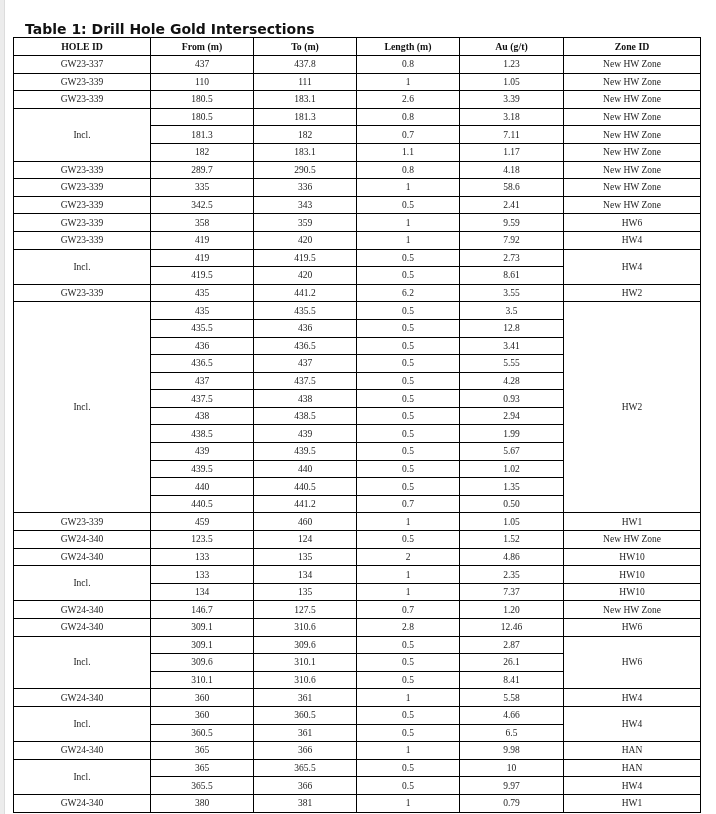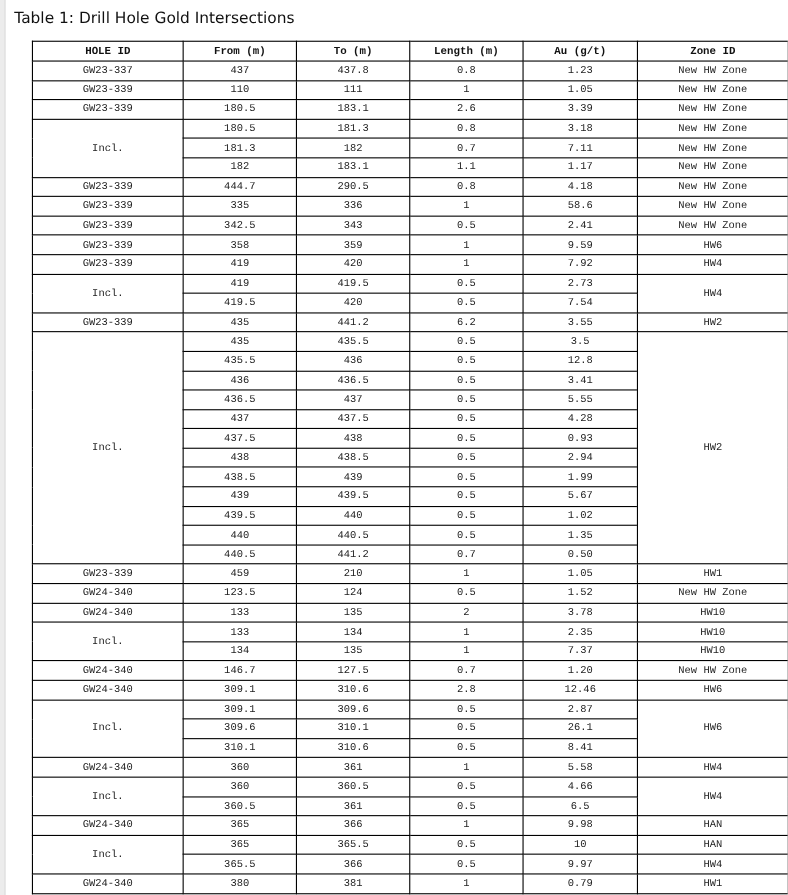--- a/index.html
+++ b/index.html
@@ -5,31 +5,31 @@
   html, body { margin: 0; padding: 0; background: #ffffff; }
   body {
     width: 716px; height: 814px; overflow: hidden; position: relative;
     font-family: "DejaVu Sans", sans-serif; color: #222;
   }
   .leftbar {
     position: absolute; left: 0; top: 0; width: 4px; height: 814px;
     background: #ececec; border-right: 1px solid #dcdcdc;
   }
   h1 {
-    position: absolute; left: 13px; top: 9px; margin: 0;
-    font-size: 14px; font-weight: normal; color: #111;
+    position: absolute; left: 13px; top: 9px; margin: 12px;
+    font-size: 14px; font-weight: bold; color: #111;
     font-family: "DejaVu Sans", sans-serif; letter-spacing: 0;
   }
   table {
-    position: absolute; left: 29px; top: 37px;
+    position: absolute; left: 13px; top: 37px;
     width: 681px;
     border-collapse: collapse;
     table-layout: fixed;
     font-size: 9.5px;
-    font-family: Liberation Mono, monospace;
+    font-family: Liberation Serif, serif;
     color: #222;
   }
   th, td {
     border: 1px solid #000;
     text-align: center;
     vertical-align: middle;
     padding: 0;
     height: 16.6px;
     line-height: 12px;
     white-space: nowrap;
@@ -111,21 +111,21 @@
       </tr>
       <tr>
         <td>182</td>
         <td>183.1</td>
         <td>1.1</td>
         <td>1.17</td>
         <td>New HW Zone</td>
       </tr>
       <tr>
         <td>GW23-339</td>
-        <td>444.7</td>
+        <td>289.7</td>
         <td>290.5</td>
         <td>0.8</td>
         <td>4.18</td>
         <td>New HW Zone</td>
       </tr>
       <tr>
         <td>GW23-339</td>
         <td>335</td>
         <td>336</td>
         <td>1</td>
@@ -161,21 +161,21 @@
         <td>419</td>
         <td>419.5</td>
         <td>0.5</td>
         <td>2.73</td>
         <td rowspan="2">HW4</td>
       </tr>
       <tr>
         <td>419.5</td>
         <td>420</td>
         <td>0.5</td>
-        <td>7.54</td>
+        <td>8.61</td>
       </tr>
       <tr>
         <td>GW23-339</td>
         <td>435</td>
         <td>441.2</td>
         <td>6.2</td>
         <td>3.55</td>
         <td>HW2</td>
       </tr>
       <tr>
@@ -248,39 +248,39 @@
       </tr>
       <tr>
         <td>440.5</td>
         <td>441.2</td>
         <td>0.7</td>
         <td>0.50</td>
       </tr>
       <tr>
         <td>GW23-339</td>
         <td>459</td>
-        <td>210</td>
+        <td>460</td>
         <td>1</td>
         <td>1.05</td>
         <td>HW1</td>
       </tr>
       <tr>
         <td>GW24-340</td>
         <td>123.5</td>
         <td>124</td>
         <td>0.5</td>
         <td>1.52</td>
         <td>New HW Zone</td>
       </tr>
       <tr>
         <td>GW24-340</td>
         <td>133</td>
         <td>135</td>
         <td>2</td>
-        <td>3.78</td>
+        <td>4.86</td>
         <td>HW10</td>
       </tr>
       <tr>
         <td rowspan="2">Incl.</td>
         <td>133</td>
         <td>134</td>
         <td>1</td>
         <td>2.35</td>
         <td>HW10</td>
       </tr>

